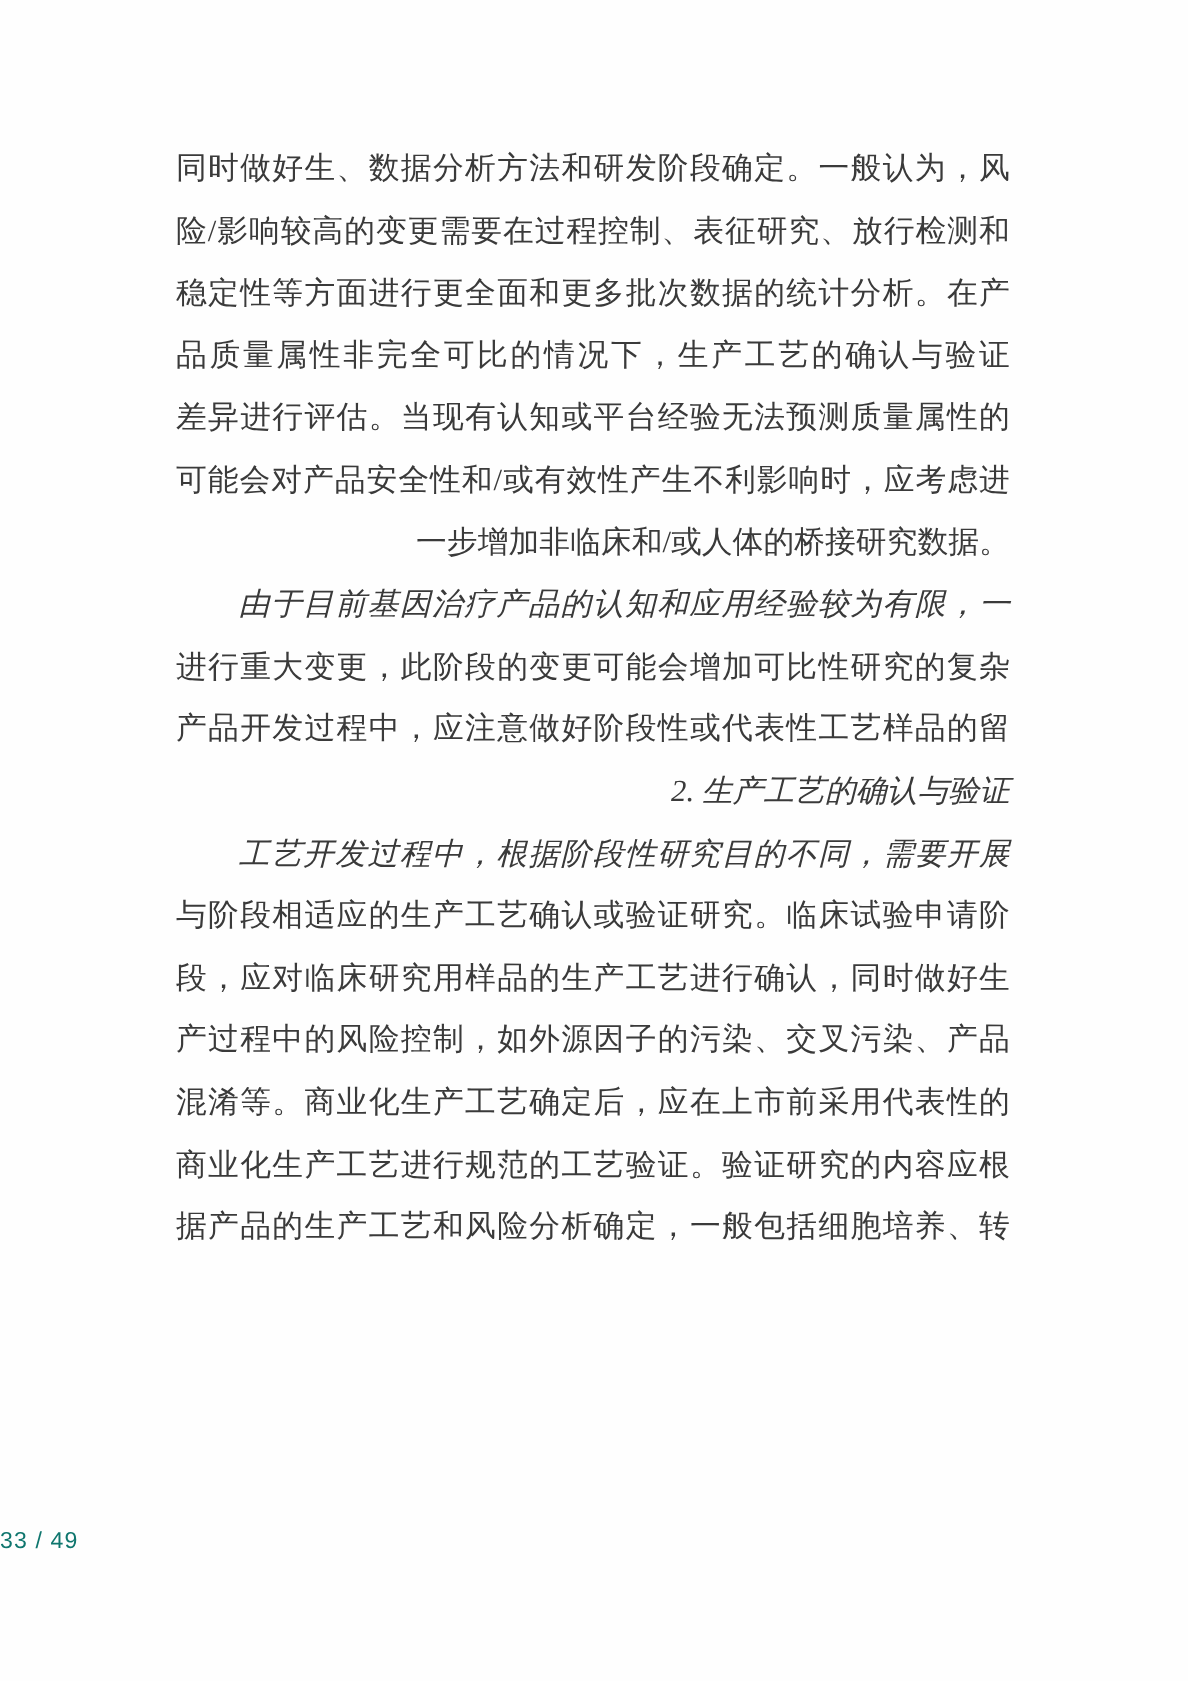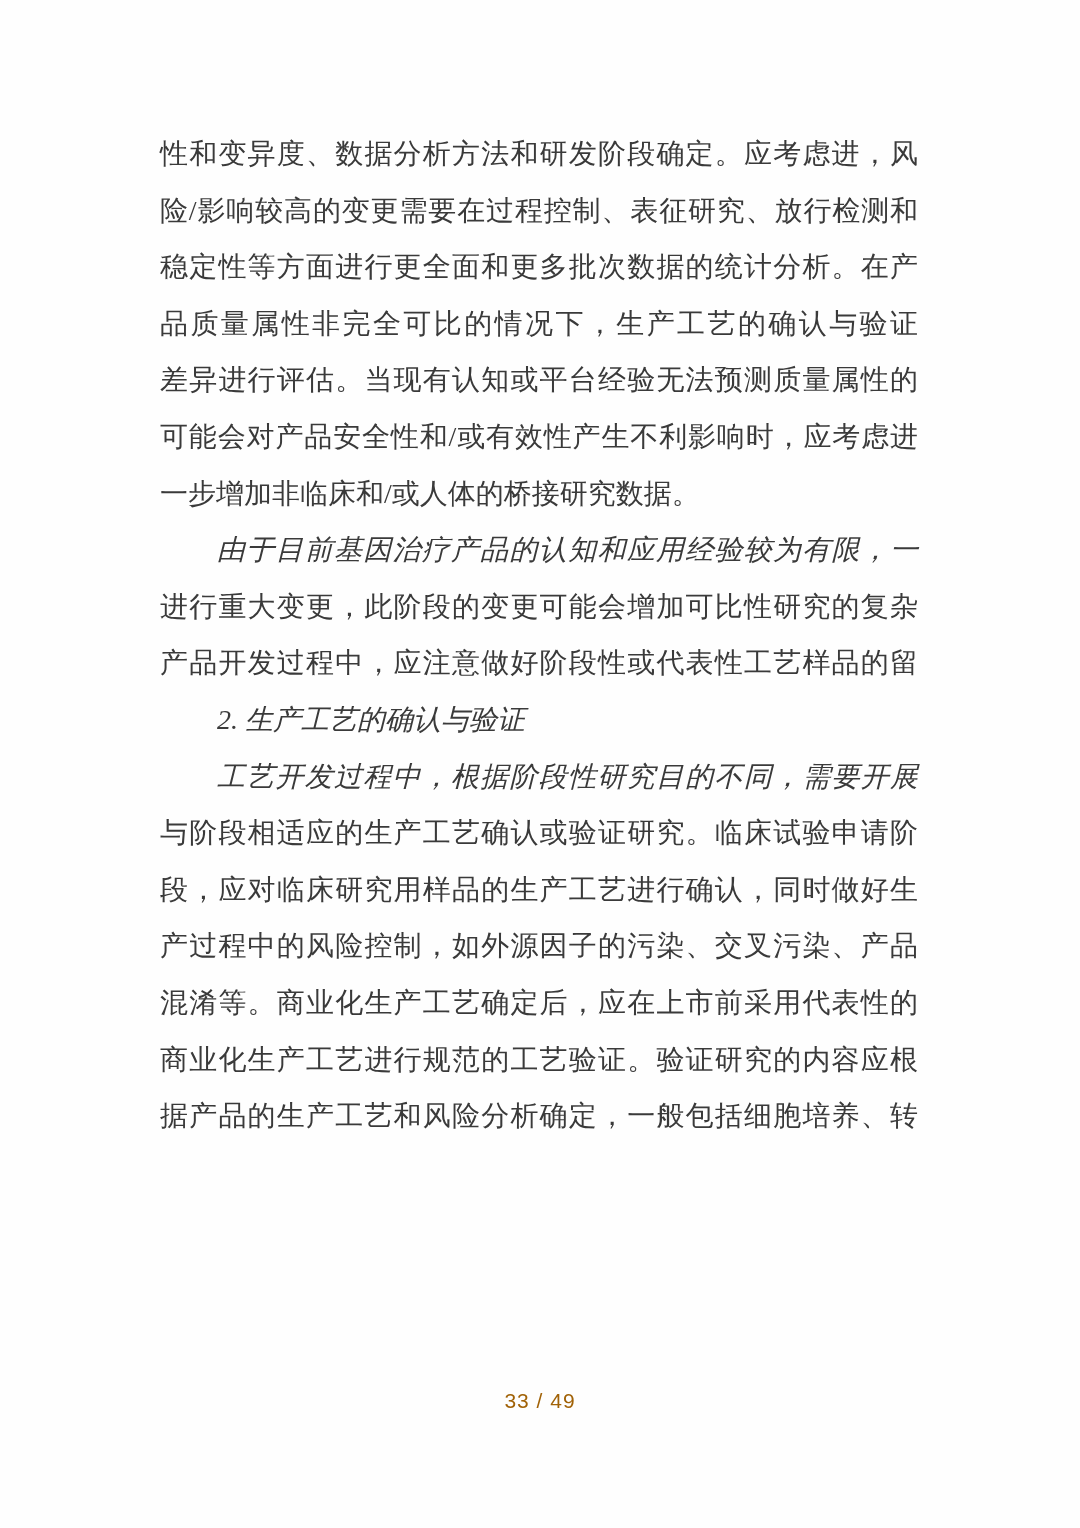--- a/index.html
+++ b/index.html
@@ -19,51 +19,51 @@
     position: absolute;
     left: 160px;
     top: 126px;
     width: 758px;
   }
   .line {
     height: 56.6px;
     line-height: 56.6px;
     font-size: 28px;
     color: #3a3a3a;
-    text-align: left;
+    text-align: right;
     white-space: normal;
     overflow: visible;
   }
   .line.j {
     text-align: justify;
     text-align-last: justify;
   }
   .line.indent {
     padding-left: 57px;
     font-style: italic;
   }
   .footer {
     position: absolute;
     left: 0;
     top: 1388px;
     width: 100%;
-    text-align: center;
+    text-align: left;
     font-family: "Liberation Sans", "DejaVu Sans", sans-serif;
     font-size: 21px;
     letter-spacing: 1px;
-    color: #a16207;
+    color: #0f766e;
     line-height: 26px;
   }
 </style>
 </head>
 <body>
 
 <div class="page">
   <div class="textblock">
-    <div class="line j">性和变异度、数据分析方法和研发阶段确定。应考虑进，风</div>
+    <div class="line j">同时做好生、数据分析方法和研发阶段确定。一般认为，风</div>
     <div class="line j">险/影响较高的变更需要在过程控制、表征研究、放行检测和</div>
     <div class="line j">稳定性等方面进行更全面和更多批次数据的统计分析。在产</div>
     <div class="line j">品质量属性非完全可比的情况下，生产工艺的确认与验证</div>
     <div class="line j">差异进行评估。当现有认知或平台经验无法预测质量属性的</div>
     <div class="line j">可能会对产品安全性和/或有效性产生不利影响时，应考虑进</div>
     <div class="line">一步增加非临床和/或人体的桥接研究数据。</div>
     <div class="line j indent">由于目前基因治疗产品的认知和应用经验较为有限，一</div>
     <div class="line j">进行重大变更，此阶段的变更可能会增加可比性研究的复杂</div>
     <div class="line j">产品开发过程中，应注意做好阶段性或代表性工艺样品的留</div>
     <div class="line indent">2. 生产工艺的确认与验证</div>

